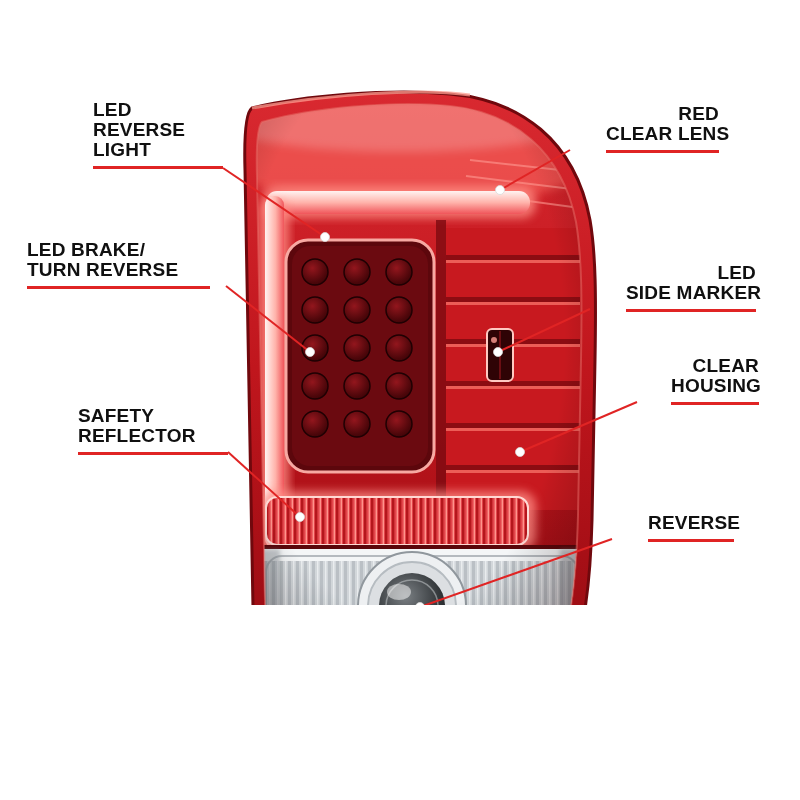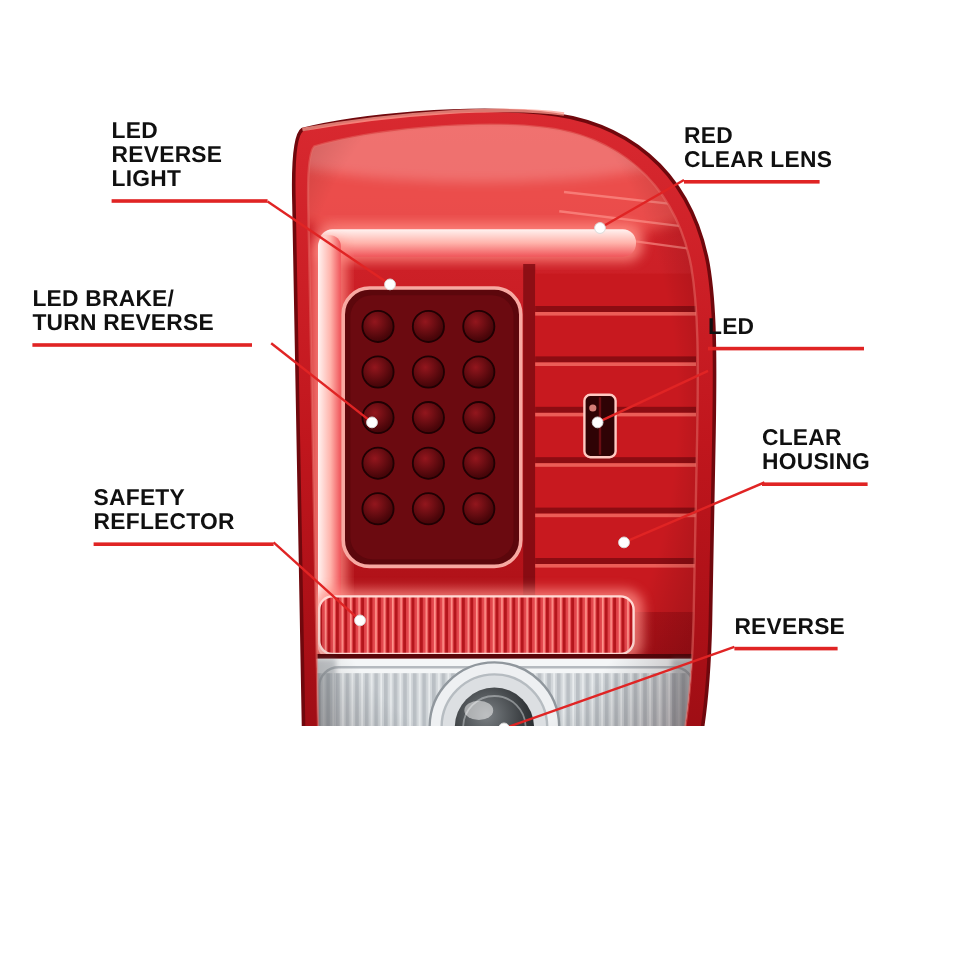--- a/index.html
+++ b/index.html
@@ -1,21 +1,21 @@
 <!DOCTYPE html>
 <html><head>
 <meta charset="utf-8">
 <style>
   html,body{margin:0;padding:0;background:#ffffff;}
   .canvas{position:relative;width:800px;height:605px;background:#ffffff;overflow:hidden;
           font-family:"Liberation Sans",sans-serif;}
   svg.layer{position:absolute;left:0;top:0;}
   .callout{position:absolute;font-weight:700;font-size:19px;line-height:1.06;color:#101010;
            border-bottom:3px solid #e02424;padding-bottom:6px;letter-spacing:.2px;white-space:nowrap;}
-  .callout.align-right{text-align:left;}
+  .callout.align-right{text-align:right;margin-left:36px;}
   .cl-line{display:block;}
 </style>
 </head>
 <body>
 
 <div class="canvas">
 
   <svg class="layer" width="800" height="800" viewBox="0 0 800 800">
     <defs>
       <linearGradient id="bodyGrad" x1="0" y1="0" x2="0" y2="1">
@@ -217,20 +217,21 @@
     <span class="cl-line">CLEAR LENS</span>
   </div>
 
   <div class="callout" style="left:27px;top:240px;width:183px;">
     <span class="cl-line">LED BRAKE/</span>
     <span class="cl-line">TURN REVERSE</span>
   </div>
 
   <div class="callout align-right" style="left:590px;top:263px;width:130px;">
     <span class="cl-line">LED</span>
+    <span class="cl-line">SIDE MARKER</span>
   </div>
 
   <div class="callout align-right" style="left:635px;top:356px;width:88px;">
     <span class="cl-line">CLEAR</span>
     <span class="cl-line">HOUSING</span>
   </div>
 
   <div class="callout" style="left:78px;top:406px;width:150px;">
     <span class="cl-line">SAFETY</span>
     <span class="cl-line">REFLECTOR</span>

